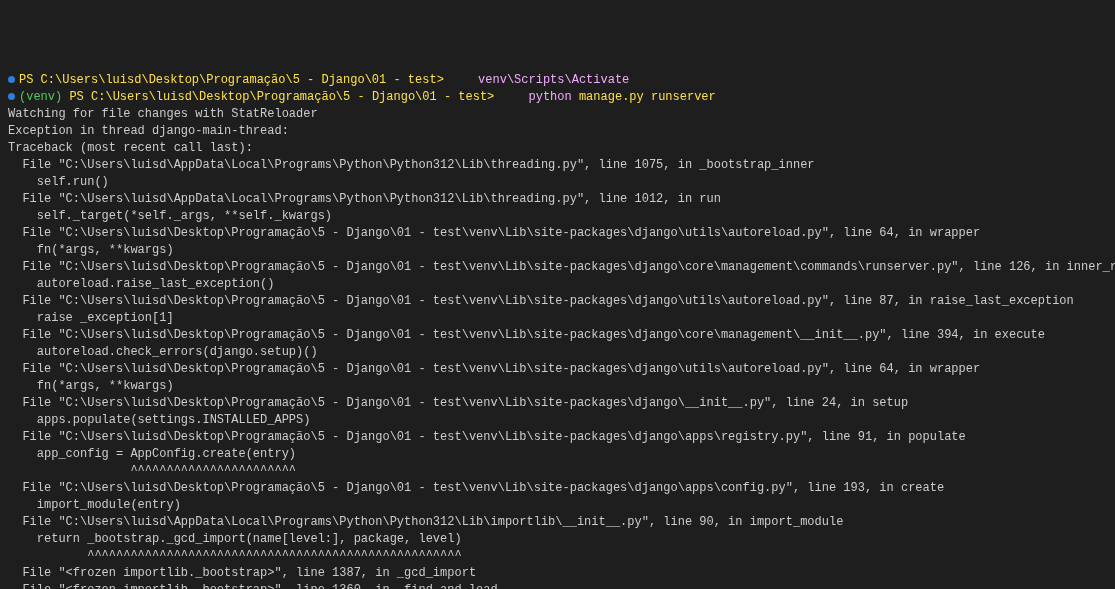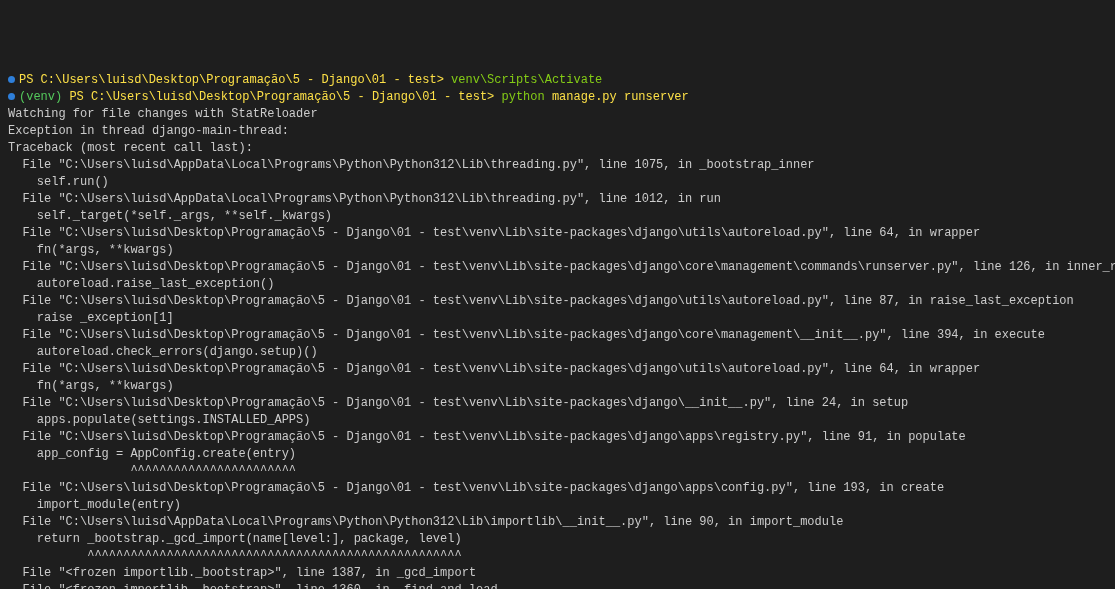--- a/index.html
+++ b/index.html
@@ -10,21 +10,21 @@
     font-family: Consolas, "Courier New", monospace;
     font-size: 12px;
     line-height: 17px;
     white-space: pre;
     overflow-x: auto;
     width: 1115px;
     height: 589px;
     box-sizing: border-box;
   }
   .line { display: block; }
-  .yellow { color: #84cc16; }
+  .yellow { color: #f0abfc; margin-left: 27px; }
   .green  { color: #54c95c; }
   .white  { color: #fde047; }
   .dot {
     display: inline-block;
     width: 7px; height: 7px;
     border-radius: 50%;
     background: #2e7fda;
     margin-right: 4px;
     vertical-align: middle;
   }

